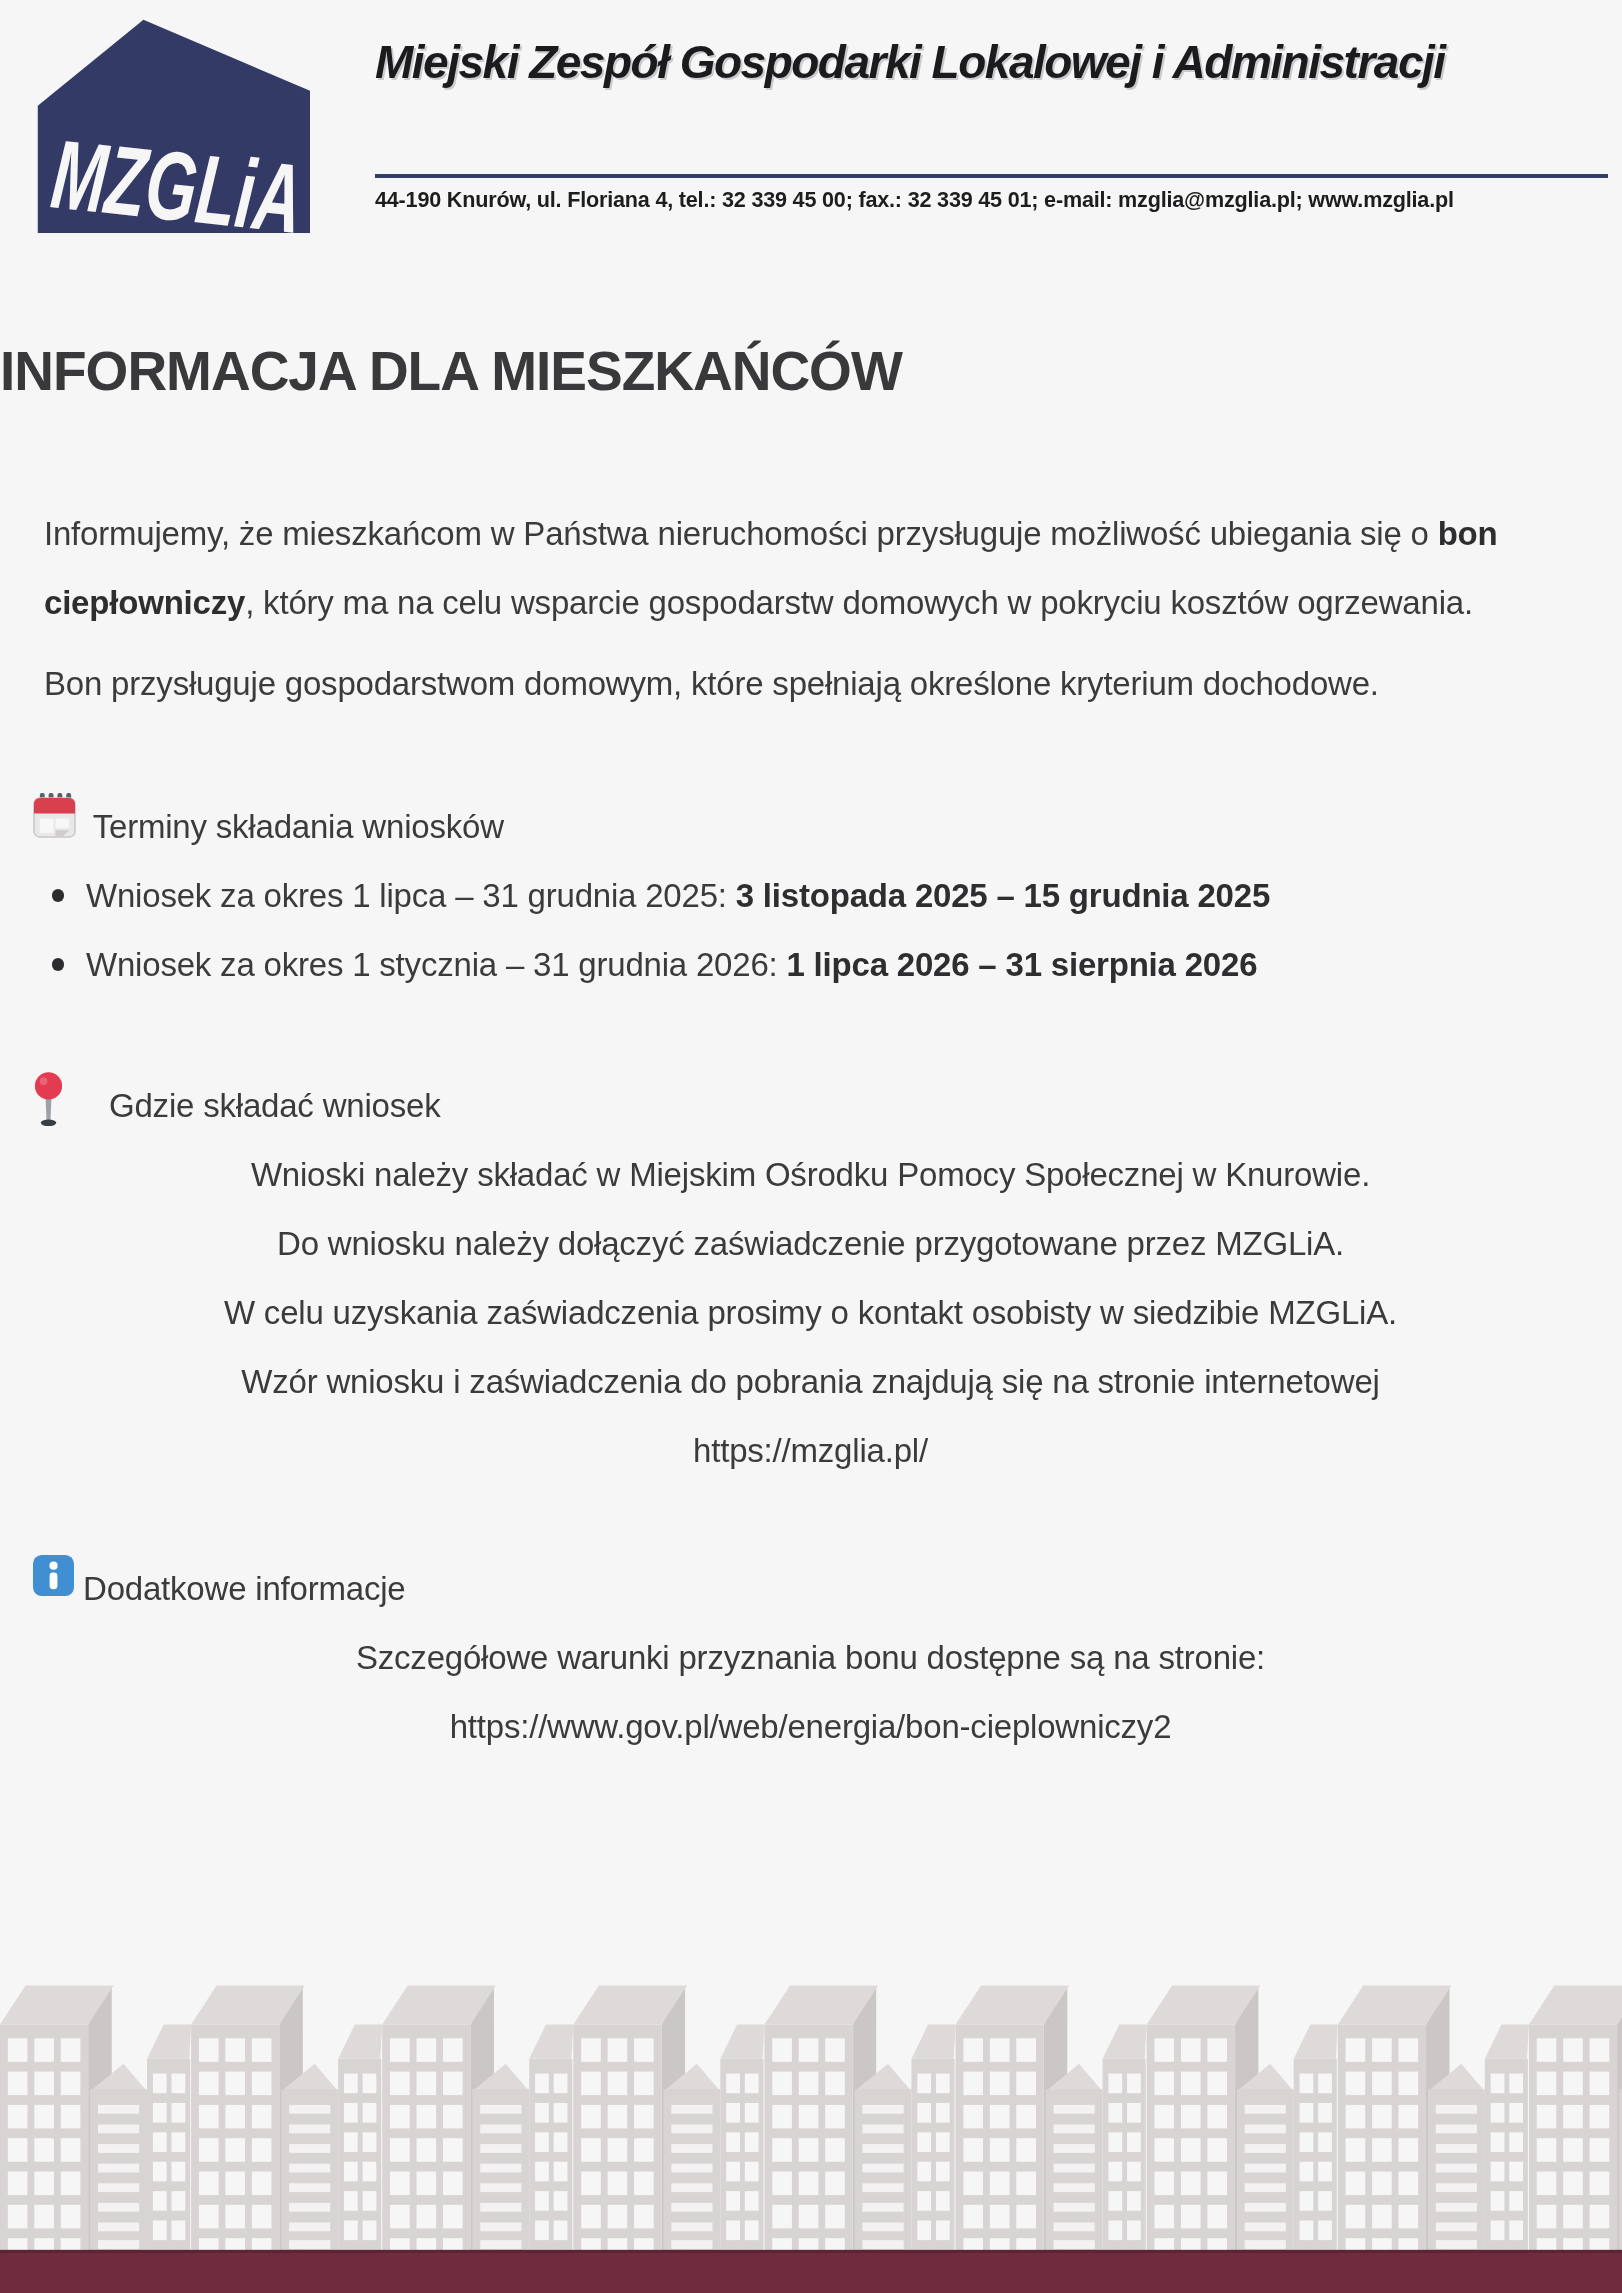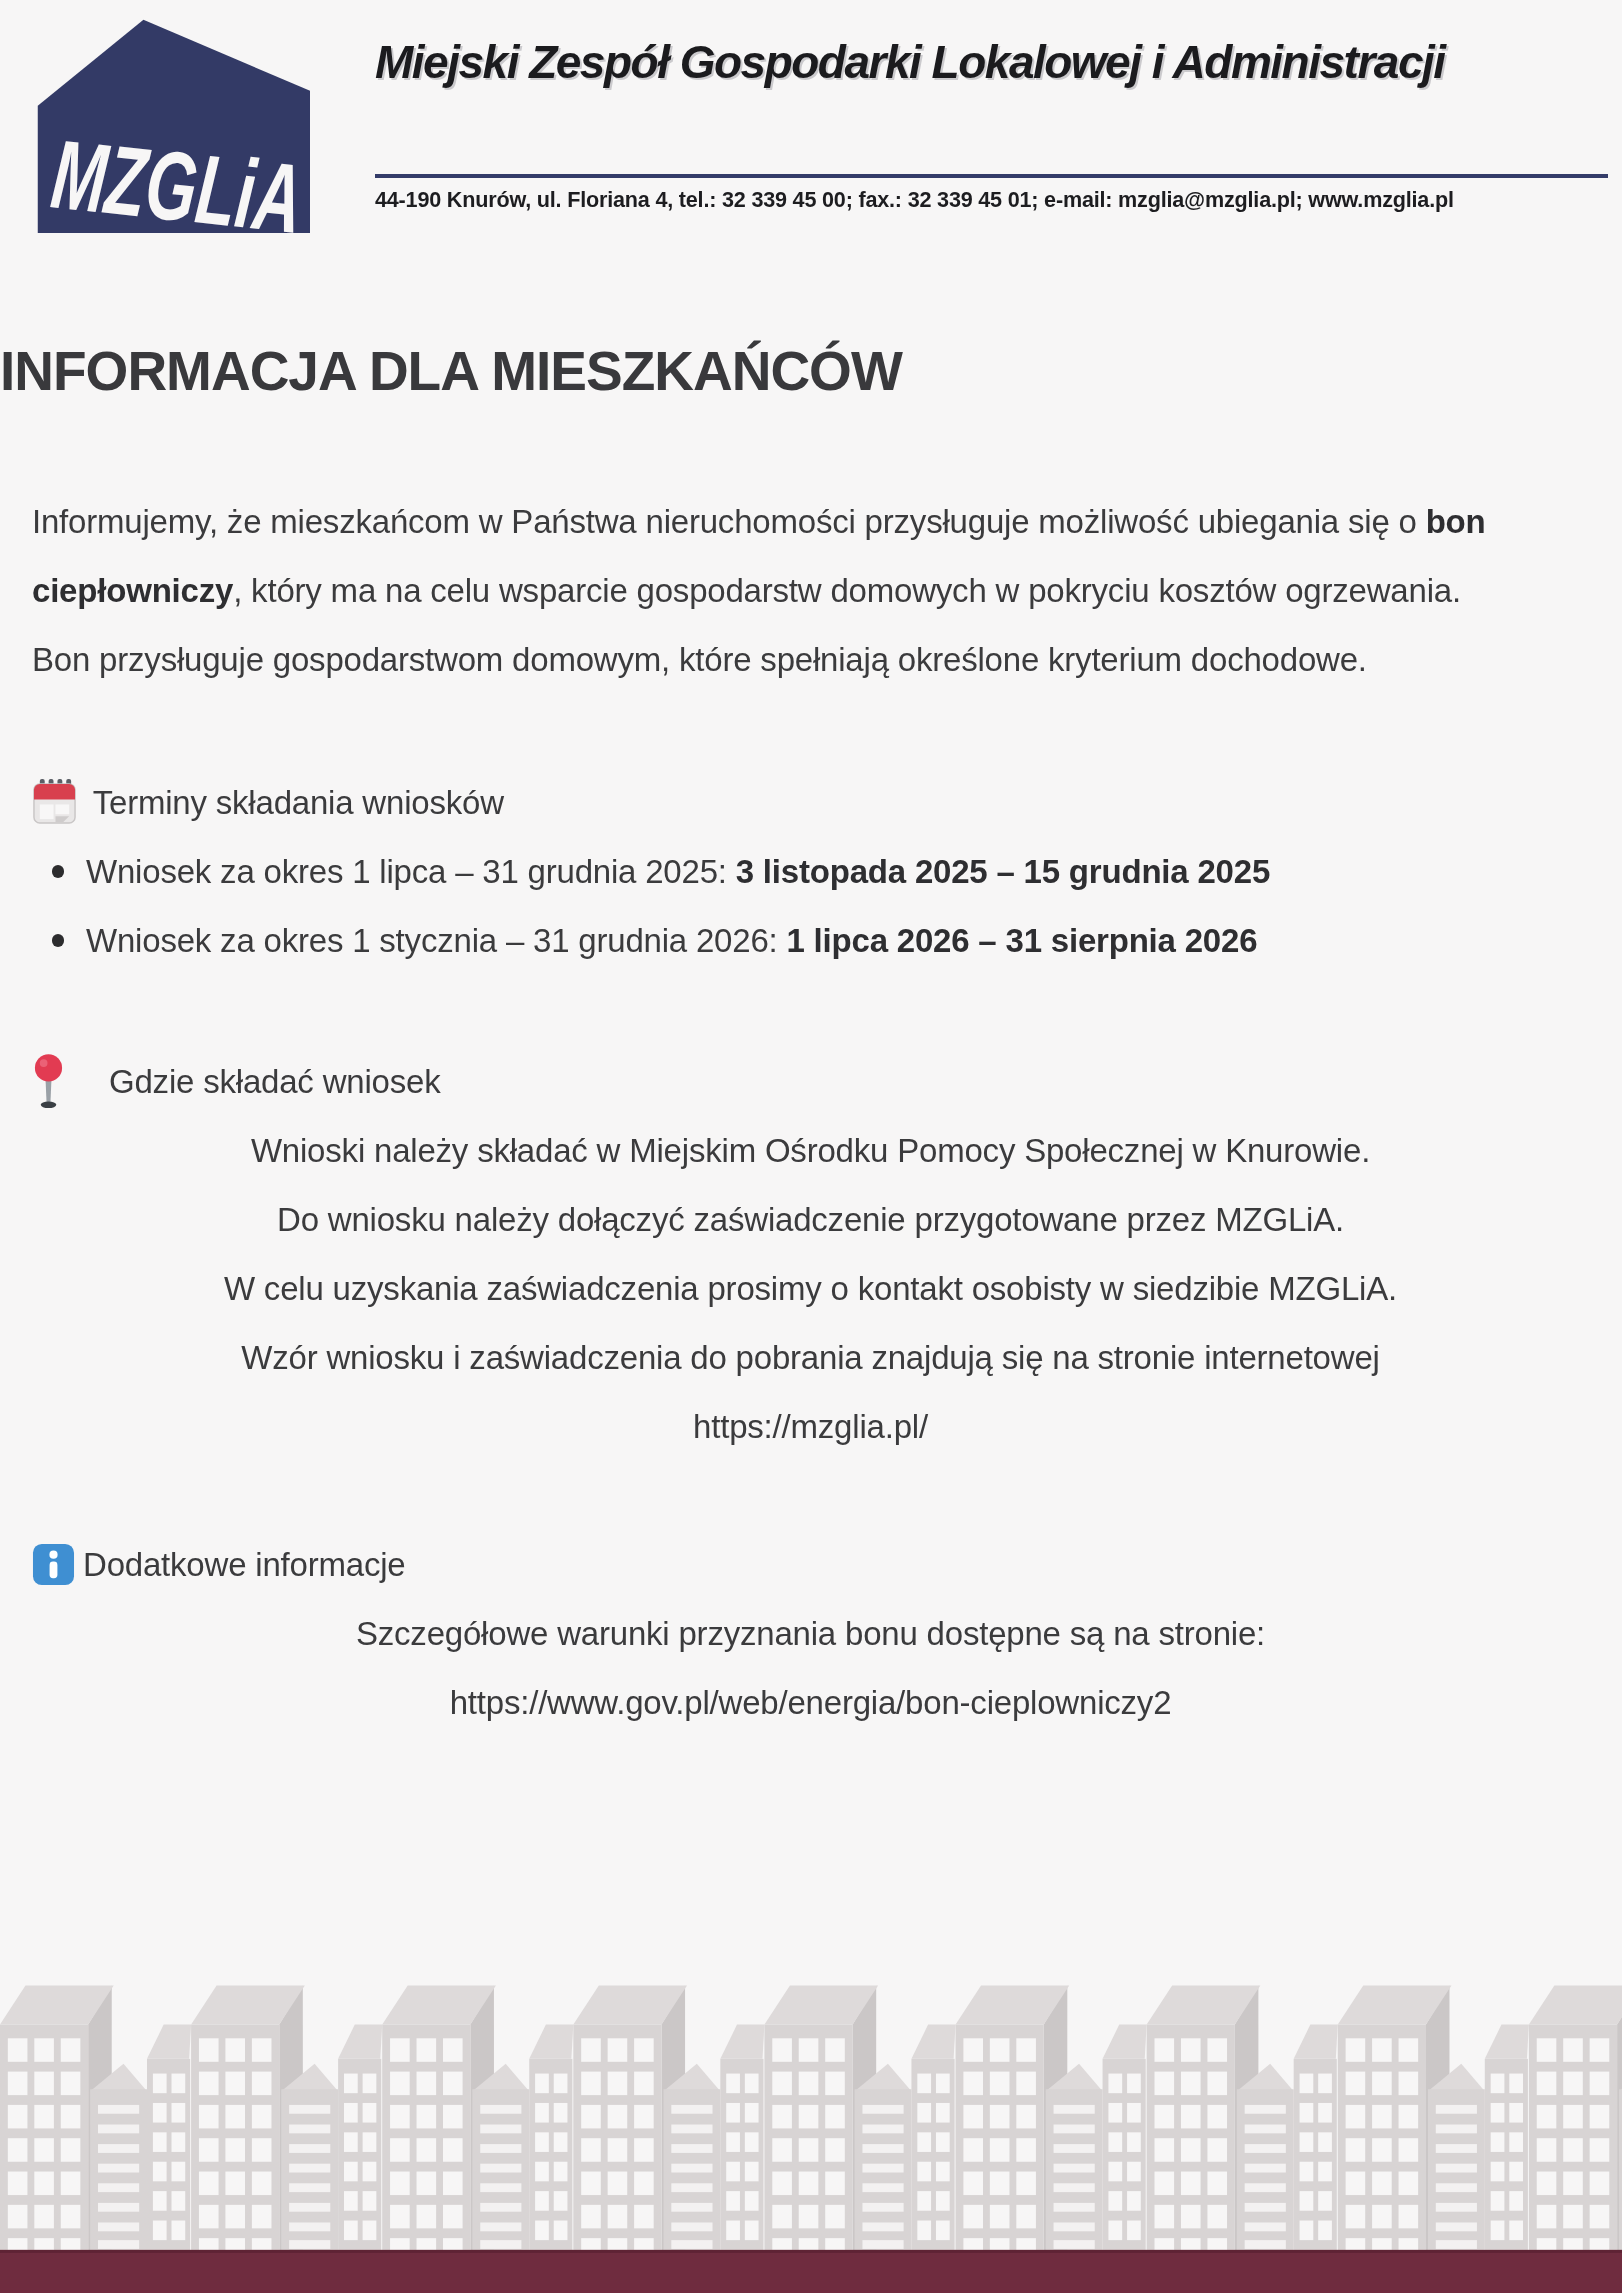--- a/index.html
+++ b/index.html
@@ -29,25 +29,25 @@
   
   .page-title{
     position:absolute;left:0;top:339px;width:1622px;
     font-size:55px;font-weight:bold;color:#39393c;letter-spacing:-1px;
   }
   
   .content{
     position:absolute;left:32px;top:487px;width:1557px;
     font-size:33px;line-height:69px;color:#3b3b3d;letter-spacing:-0.2px;
   }
-  .content p{margin:0;}
+  .content p{margin:12px;}
   .p-justify{text-align:justify;}
   b,.bold{font-weight:bold;color:#2e2e31;}
   .section-head{
-    display:flex;align-items:center;gap:15.7px;line-height:69px;
+    display:flex;align-items:flex-start;gap:15.7px;line-height:69px;
   }
   .section-head .emoji{flex:0 0 auto;display:inline-flex;}
   .mt-terms{margin-top:74px;}
   .mt-where{margin-top:72px;gap:44px;}
   .mt-info{margin-top:69px;gap:8px;}
   ul.bullets{list-style:none;margin:0;padding:0;}
   ul.bullets li{
     position:relative;padding-left:54px;line-height:69px;
   }
   ul.bullets li::before{

